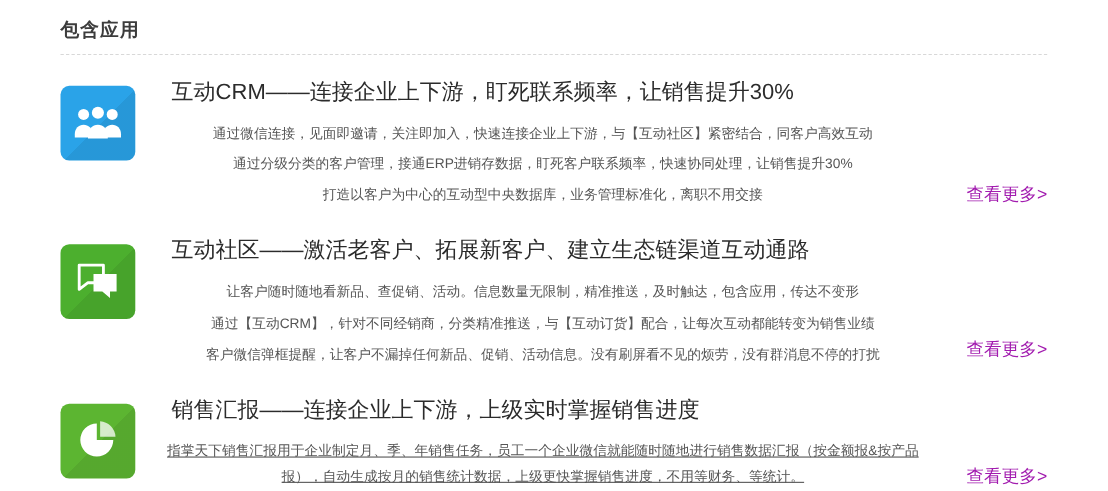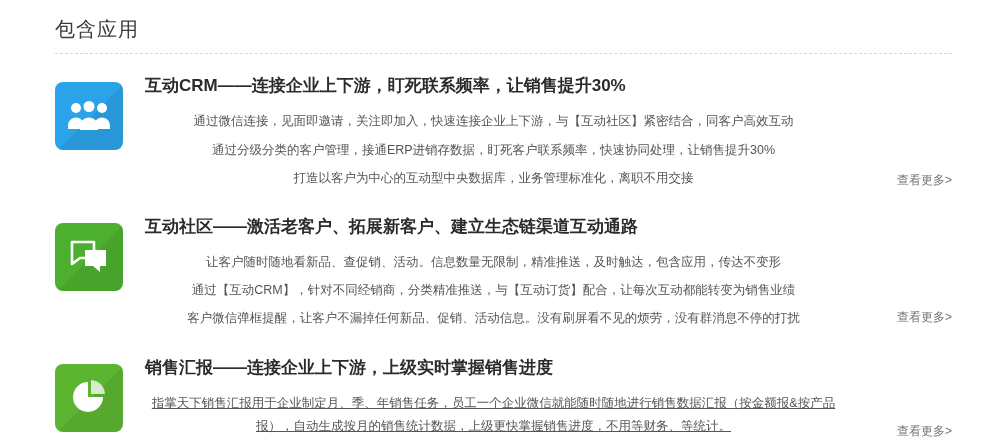--- a/index.html
+++ b/index.html
@@ -15,22 +15,22 @@
     overflow: hidden;
   }
   .page {
     position: relative;
     width: 1007px;
     height: 446px;
     box-sizing: border-box;
   }
   .section-header {
     padding: 16px 4px 10px 55px;
-    font-size: 20px;
-    font-weight: normal;
+    font-size: 17px;
+    font-weight: bold;
     color: #3c3c3c;
     letter-spacing: 1px;
   }
   .divider {
     margin: 0 55px 0 55px;
     border-top: 1px dashed #d8d8d8;
     height: 0;
   }
   .app-list {
     padding: 0;
@@ -76,24 +76,24 @@
     justify-content: center;
     z-index: 2;
   }
   .app-body {
     flex: 1 1 auto;
     padding-left: 22px;
     padding-right: 110px;
     min-width: 0;
   }
   .app-title {
-    font-size: 17px;
-    font-weight: bold;
+    font-size: 20px;
+    font-weight: normal;
     color: #2b2b2b;
-    margin: 0 0 14px 0;
+    margin: 0 0 14px 11px;
     line-height: 1.2;
     white-space: nowrap;
   }
   .app-desc {
     font-size: 12.5px;
     color: #555;
     line-height: 1.85;
     margin: 0;
   }
   .app-desc p {
@@ -103,22 +103,22 @@
   }
   .app-desc p.wrap {
     white-space: normal;
     max-width: 740px;
     text-decoration: underline;
   }
   .more-link {
     position: absolute;
     right: 0;
     bottom: 6px;
-    font-size: 12px;
-    color: #737373;
+    font-size: 16px;
+    color: #a21caf;
     text-decoration: none;
     cursor: pointer;
   }
   .item-2 .more-link { bottom: 10px; }
   .item-3 .more-link { bottom: 6px; }
 </style>
 </head>
 <body>
 
 <div class="page">

